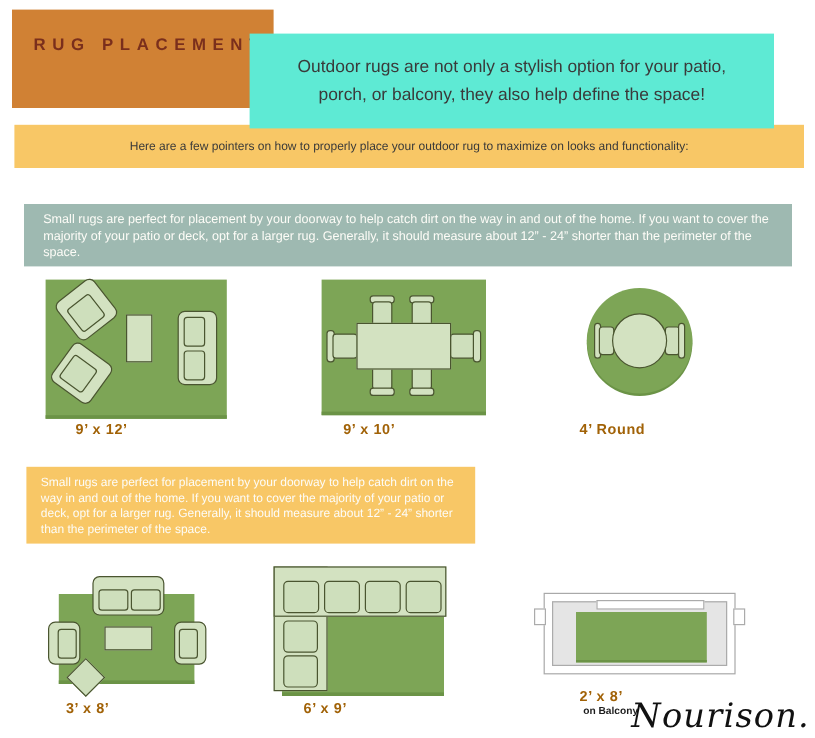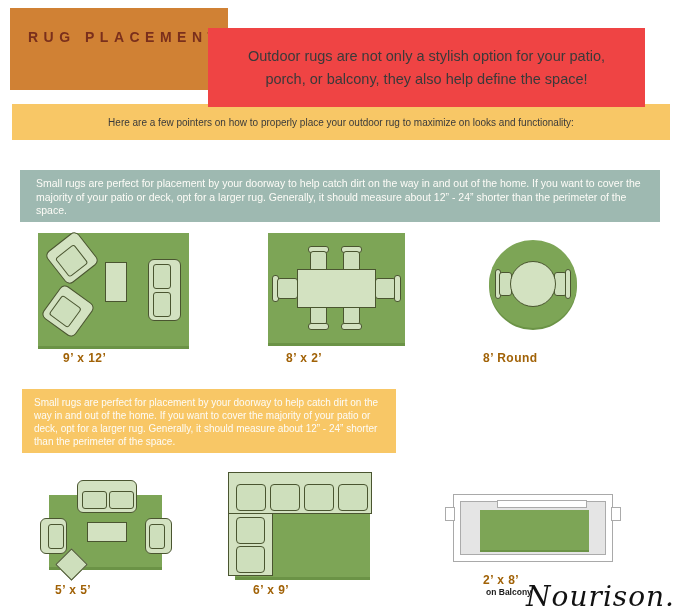--- a/index.html
+++ b/index.html
@@ -4,21 +4,21 @@
 <style>
   html,body{margin:0;padding:0;background:#ffffff;}
   .canvas{
     position:relative;width:679px;height:615px;background:#ffffff;
     font-family:"Liberation Sans",sans-serif;overflow:hidden;
   }
   
   .title-box{position:absolute;left:10px;top:8px;width:218px;height:82px;background:#D08134;z-index:1;box-sizing:border-box;padding:14px 0 0 18px;}
   .title-main{font-size:29px;font-weight:bold;letter-spacing:6px;color:#191613;line-height:1;}
   .title-sub{font-size:14px;font-weight:bold;letter-spacing:5.5px;color:#7A2F1C;margin-top:7px;}
-  .quote-box{position:absolute;left:208px;top:28px;width:437px;height:79px;background:#ef4444;z-index:2;display:flex;align-items:center;justify-content:center;box-sizing:border-box;padding:0 22px;}
+  .quote-box{position:absolute;left:208px;top:28px;width:437px;height:79px;background:#5eead4;z-index:2;display:flex;align-items:center;justify-content:center;box-sizing:border-box;padding:0 22px;}
   .quote-text{font-size:14.5px;color:#3A3A3A;text-align:center;line-height:1.55;}
   .banner{position:absolute;left:12px;top:104px;width:658px;height:36px;background:#F8C766;z-index:1;display:flex;align-items:center;justify-content:center;box-sizing:border-box;padding:0 10px;}
   .banner-text{font-size:10px;color:#3A3A3A;text-align:center;}
   
   .info-teal{position:absolute;left:20px;top:170px;width:640px;height:52px;background:#9EB9B1;box-sizing:border-box;padding:7px 16px;font-size:10.5px;line-height:13.5px;color:#FDFCF7;}
   .info-yellow{position:absolute;left:22px;top:389px;width:374px;height:64px;background:#F8C766;box-sizing:border-box;padding:7px 12px;font-size:10px;line-height:13px;color:#FDFCF7;}
   .runner-box{position:absolute;left:418px;top:405px;width:234px;height:31px;background:#D97A2B;border:1px solid #BC651C;box-sizing:border-box;display:flex;align-items:center;justify-content:center;padding:0 8px;font-size:9.5px;color:#5C452E;text-align:center;}
   
   .rug{position:absolute;background:#7DA556;border-bottom:3px solid #6B9346;}
   .rug-round{position:absolute;background:#7DA556;border-radius:50%;box-shadow:0 2px 0 #6B9346;}
@@ -96,54 +96,54 @@
     <div class="f" style="left:4px;top:42px;width:27px;height:27px;">
       <div class="f piece r3" style="left:0;top:0;width:7px;height:27px;"></div>
       <div class="f cushion r3" style="left:5px;top:3px;width:21px;height:21px;"></div>
     </div>
     <div class="f" style="left:106px;top:42px;width:27px;height:27px;">
       <div class="f cushion r3" style="left:1px;top:3px;width:21px;height:21px;"></div>
       <div class="f piece r3" style="right:0;top:0;width:7px;height:27px;"></div>
     </div>
     <div class="f piece" style="left:29px;top:36px;width:79px;height:39px;"></div>
   </div>
-  <div class="rug-label" style="left:286px;top:351px;">8’ x 2’</div>
+  <div class="rug-label" style="left:286px;top:351px;">9’ x 10’</div>
 
   <div class="rug-round" style="left:489px;top:240px;width:88px;height:88px;">
     <div class="f" style="left:6px;top:29px;width:18px;height:30px;">
       <div class="f piece r3" style="left:0;top:0;width:6px;height:30px;"></div>
       <div class="f cushion r3" style="left:4px;top:3px;width:13px;height:24px;"></div>
     </div>
     <div class="f" style="left:64px;top:29px;width:18px;height:30px;">
       <div class="f cushion r3" style="left:1px;top:3px;width:13px;height:24px;"></div>
       <div class="f piece r3" style="right:0;top:0;width:6px;height:30px;"></div>
     </div>
     <div class="f cushion" style="left:21px;top:21px;width:46px;height:46px;border-radius:50%;background:#D3E2C1;"></div>
   </div>
-  <div class="rug-label" style="left:483px;top:351px;">8’ Round</div>
+  <div class="rug-label" style="left:483px;top:351px;">4’ Round</div>
 
   <div class="info-yellow">Small rugs are perfect for placement by your doorway to help catch dirt on the way in and out of the home. If you want to cover the majority of your patio or deck, opt for a larger rug. Generally, it should measure about 12” - 24” shorter than the perimeter of the space.</div>
 
 
   <div class="f" style="left:30px;top:476px;width:155px;height:106px;">
     <div class="rug" style="left:19px;top:19px;width:113px;height:72px;"></div>
     <div class="f piece r6" style="left:47px;top:4px;width:60px;height:33px;">
       <div class="f cushion r3" style="left:4px;top:10px;width:25px;height:18px;"></div>
       <div class="f cushion r3" style="left:31px;top:10px;width:25px;height:18px;"></div>
     </div>
     <div class="f piece r6" style="left:10px;top:42px;width:27px;height:36px;">
       <div class="f cushion r3" style="left:7px;top:5px;width:16px;height:25px;"></div>
     </div>
     <div class="f piece r6" style="left:115px;top:42px;width:27px;height:36px;">
       <div class="f cushion r3" style="left:3px;top:5px;width:16px;height:25px;"></div>
     </div>
     <div class="f piece" style="left:57px;top:46px;width:40px;height:20px;"></div>
     <div class="f cushion" style="left:30px;top:77px;width:23px;height:23px;transform:rotate(45deg);"></div>
   </div>
-  <div class="rug-label" style="left:55px;top:583px;">5’ x 5’</div>
+  <div class="rug-label" style="left:55px;top:583px;">3’ x 8’</div>
 
   <div class="f" style="left:228px;top:470px;width:150px;height:112px;">
     <div class="rug" style="left:7px;top:6px;width:135px;height:101px;"></div>
     <div class="f piece" style="left:0;top:2px;width:45px;height:104px;">
       <div class="f cushion r4" style="left:7px;top:44px;width:29px;height:27px;"></div>
       <div class="f cushion r4" style="left:7px;top:73px;width:29px;height:27px;"></div>
     </div>
     <div class="f piece" style="left:0;top:2px;width:144px;height:42px;">
       <div class="f cushion r4" style="left:7px;top:11px;width:30px;height:27px;"></div>
       <div class="f cushion r4" style="left:41px;top:11px;width:30px;height:27px;"></div>

